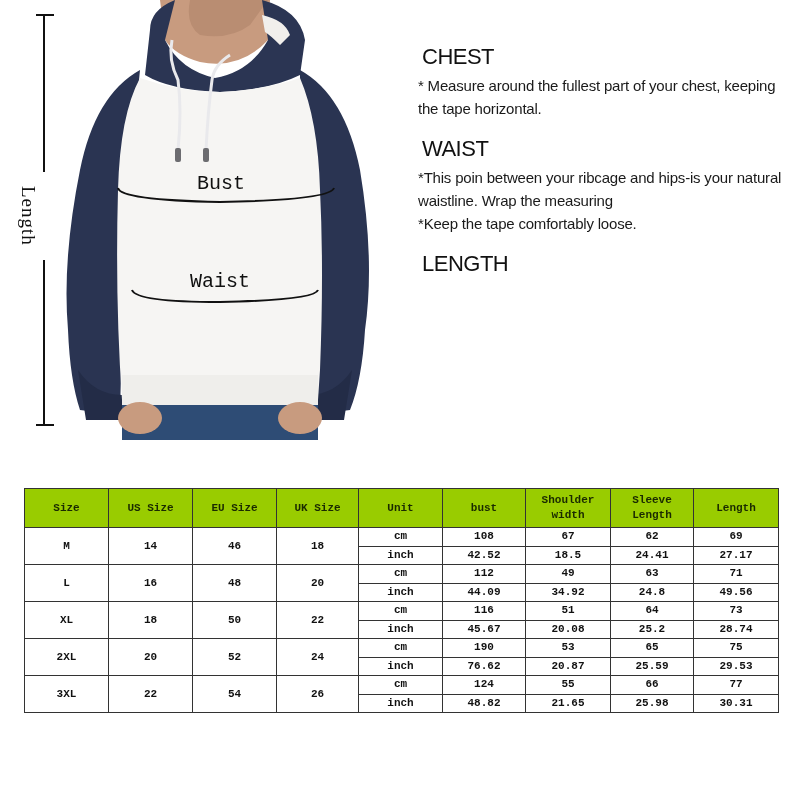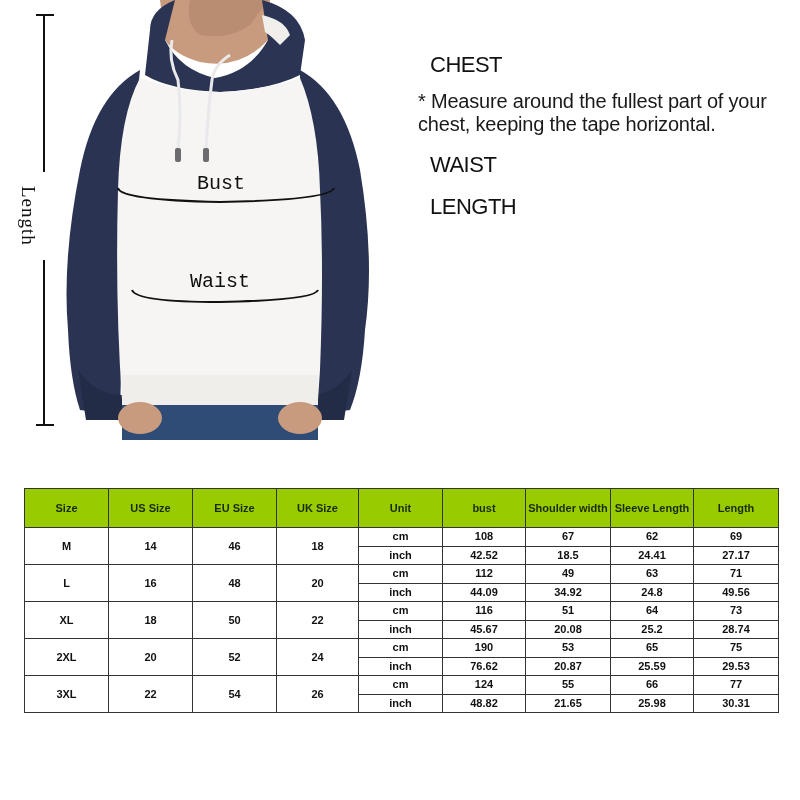--- a/index.html
+++ b/index.html
@@ -18,31 +18,31 @@
     .bust-label, .waist-label {
       position: absolute; font-family: "Liberation Mono", monospace; font-size: 20px; color: #111;
     }
     .bust-label { left: 197px; top: 172px; }
     .waist-label { left: 190px; top: 270px; }
 
     
     #instructions { position: absolute; left: 418px; top: 40px; width: 370px; }
     .section { margin-bottom: 16px; }
     .section h2 {
-      margin: 12px; font-weight: normal; font-size: 22px; letter-spacing: -0.5px; line-height: 26px; color: #111;
-    }
-    .section p { margin: 0; font-size: 20px; line-height: 23px; color: #1a1a1a; letter-spacing: -0.2px; }
+      margin: 4px; font-weight: normal; font-size: 22px; letter-spacing: -0.5px; line-height: 26px; color: #111;
+    }
+    .section p { margin: 0; font-size: 15px; line-height: 23px; color: #1a1a1a; letter-spacing: -0.2px; }
     #sec-waist { margin-top: 12px; }
     #sec-length { margin-top: 6px; }
 
     
     #size-table {
       position: absolute; left: 24px; top: 488px; width: 754px;
       border-collapse: collapse; table-layout: fixed;
-      font-family: Liberation Sans, sans-serif; font-weight: bold; color: #111;
+      font-family: Liberation Mono, monospace; font-weight: bold; color: #111;
     }
     #size-table th, #size-table td {
       border: 1.5px solid #333; text-align: center; padding: 0; overflow: hidden;
     }
     #size-table th {
       background: #99cc00; height: 38px; font-size: 11px; line-height: 15px; color: #1a2a00;
     }
     #size-table td { font-size: 11px; height: 17.5px; line-height: 17px; }
     #size-table td.size-cell { font-size: 11px; }
     col.c-size { width: 84px; } col.c-us { width: 84px; } col.c-eu { width: 84px; } col.c-uk { width: 82px; }
@@ -92,20 +92,22 @@
   <div class="waist-label">Waist</div>
 </div>
 
 <div id="instructions">
   <div class="section" id="sec-chest">
     <h2>CHEST</h2>
     <p>* Measure around the fullest part of your chest, keeping the tape horizontal.</p>
   </div>
   <div class="section" id="sec-waist">
     <h2>WAIST</h2>
+    <p>*This poin between your ribcage and hips-is your natural waistline. Wrap the measuring</p>
+    <p>*Keep the tape comfortably loose.</p>
   </div>
   <div class="section" id="sec-length">
     <h2>LENGTH</h2>
   </div>
 </div>
 
 <table id="size-table">
   <colgroup>
     <col class="c-size">
       <col class="c-us">

